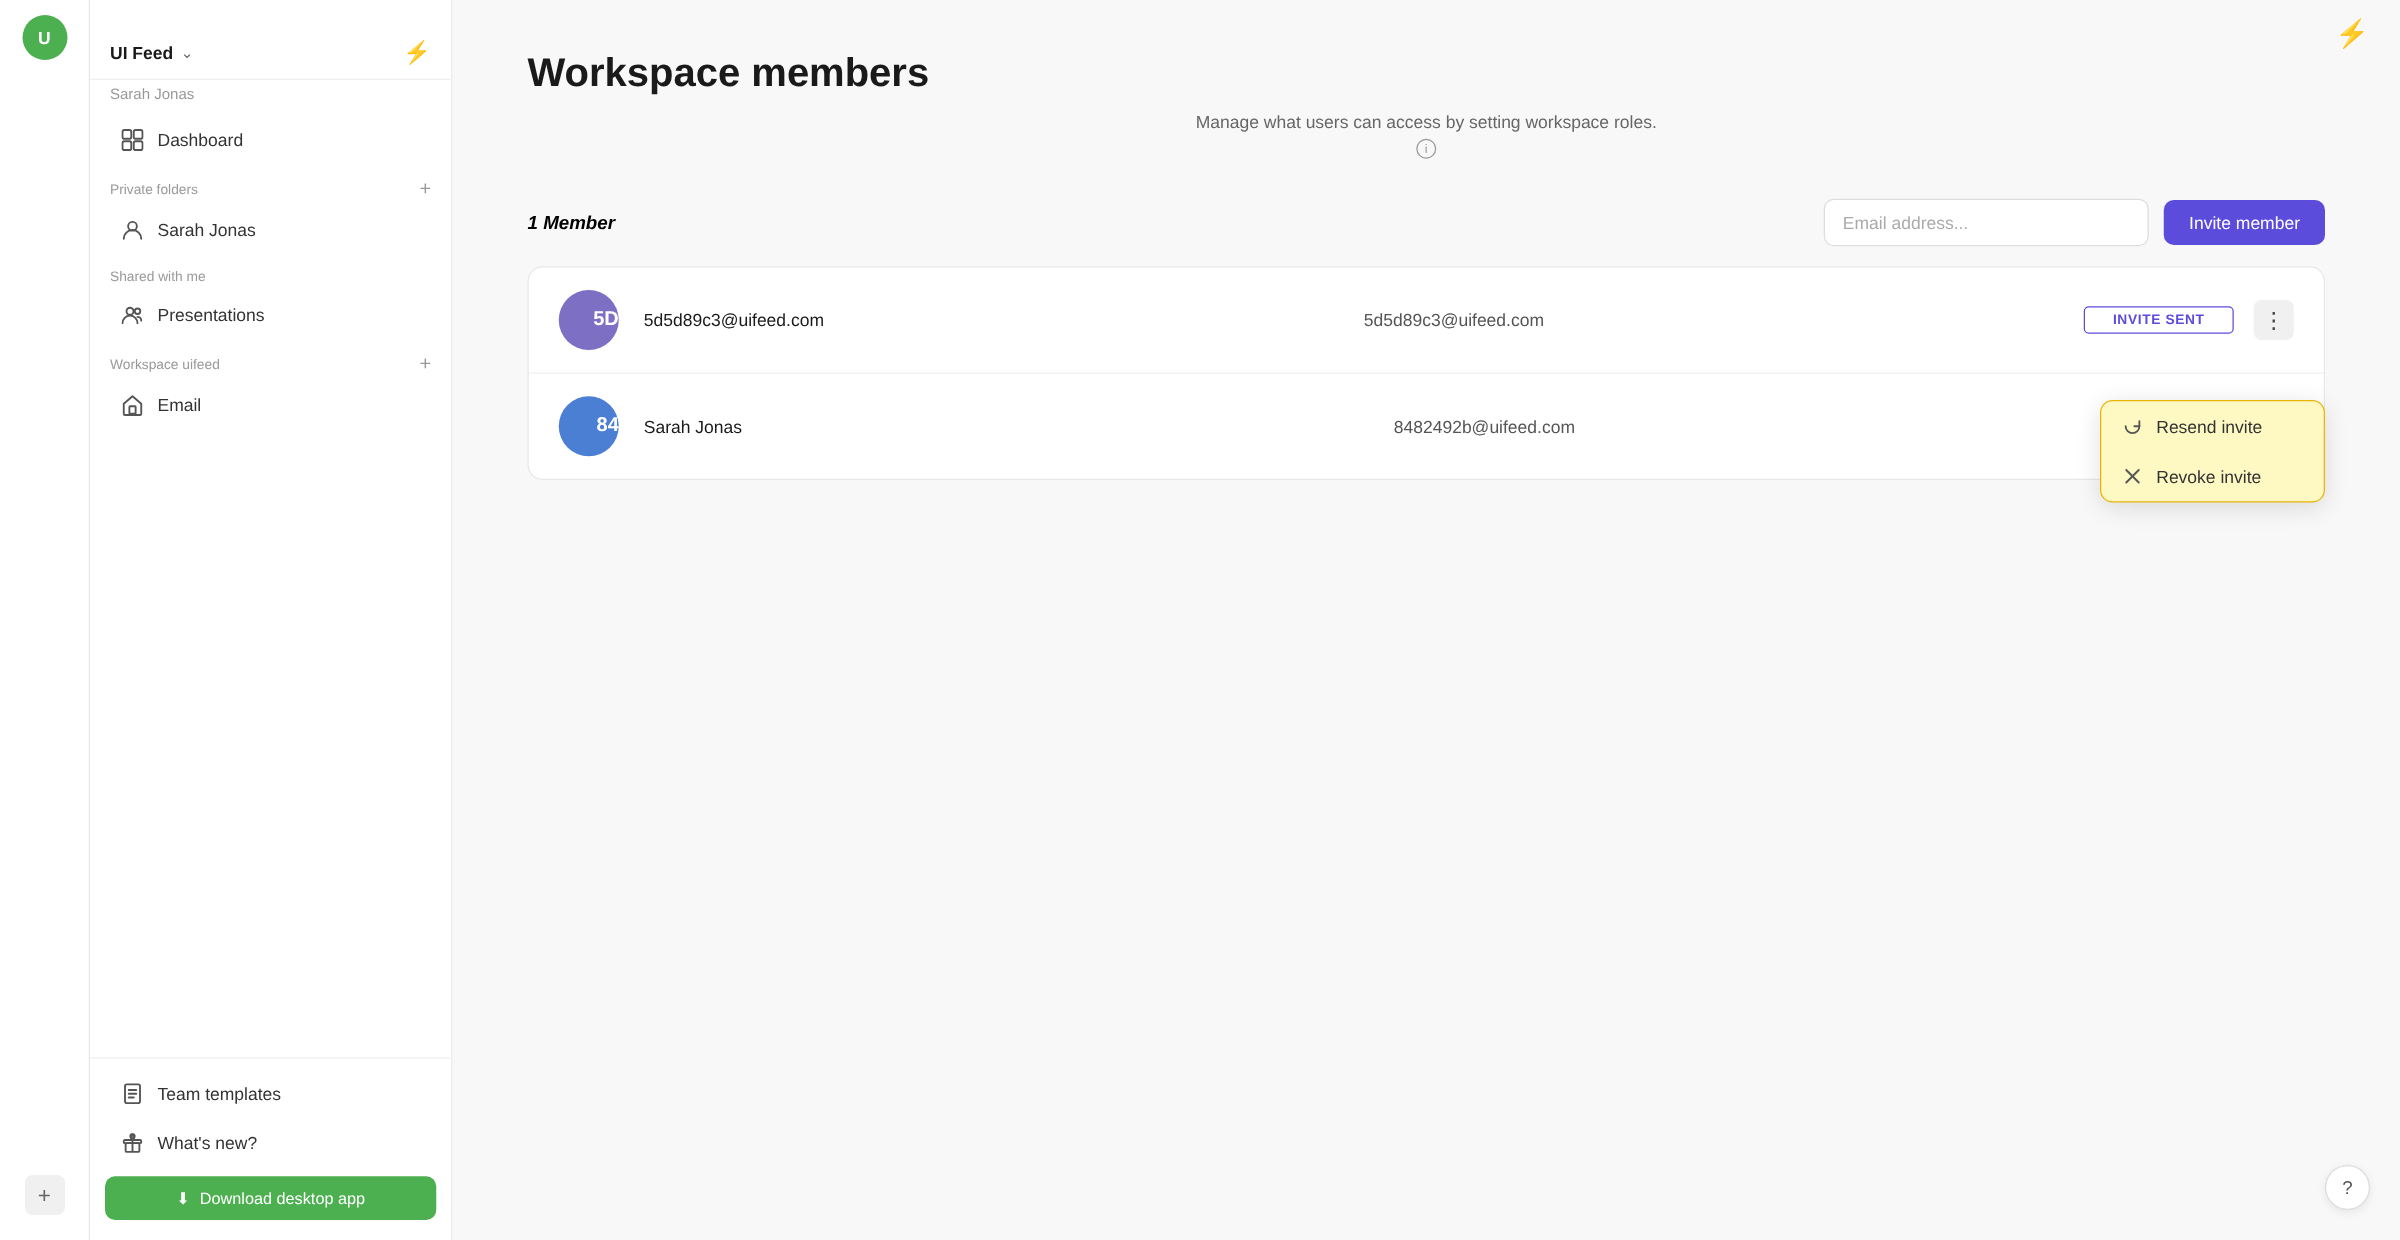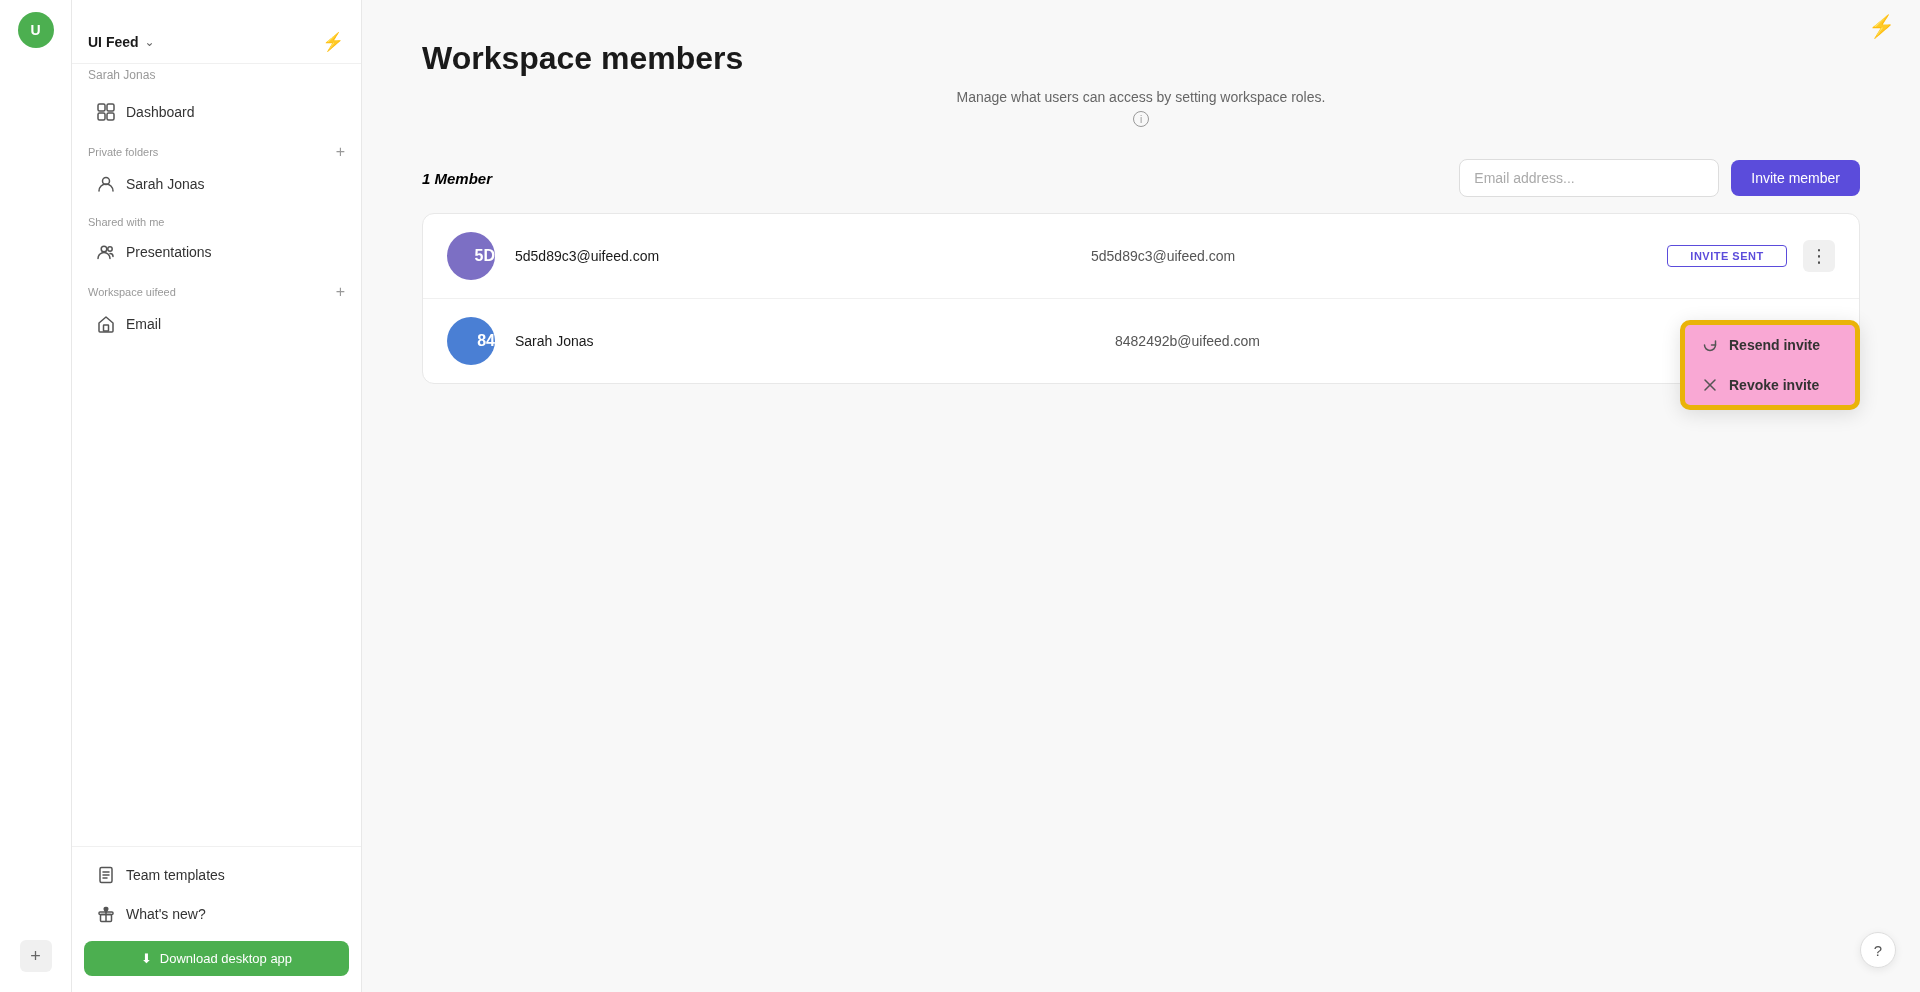--- a/index.html
+++ b/index.html
@@ -295,28 +295,27 @@
       font-size: 18px;
       color: #444;
       margin-left: 16px;
     }
 
     
     .dropdown-menu {
       position: absolute;
       right: 60px;
       top: 320px;
-      background: #f9a8d4;
-      border: 5px solid #eab308;
+      background: #fef9c3;
+      border: 1px solid #eab308;
       border-radius: 10px;
       box-shadow: 0 4px 20px rgba(0,0,0,0.12);
       width: 180px;
       z-index: 100;
       overflow: hidden;
-      font-weight: bold;
     }
 
     .dropdown-item {
       display: flex;
       align-items: center;
       gap: 10px;
       padding: 11px 16px;
       font-size: 14px;
       color: #333;
       cursor: pointer;

